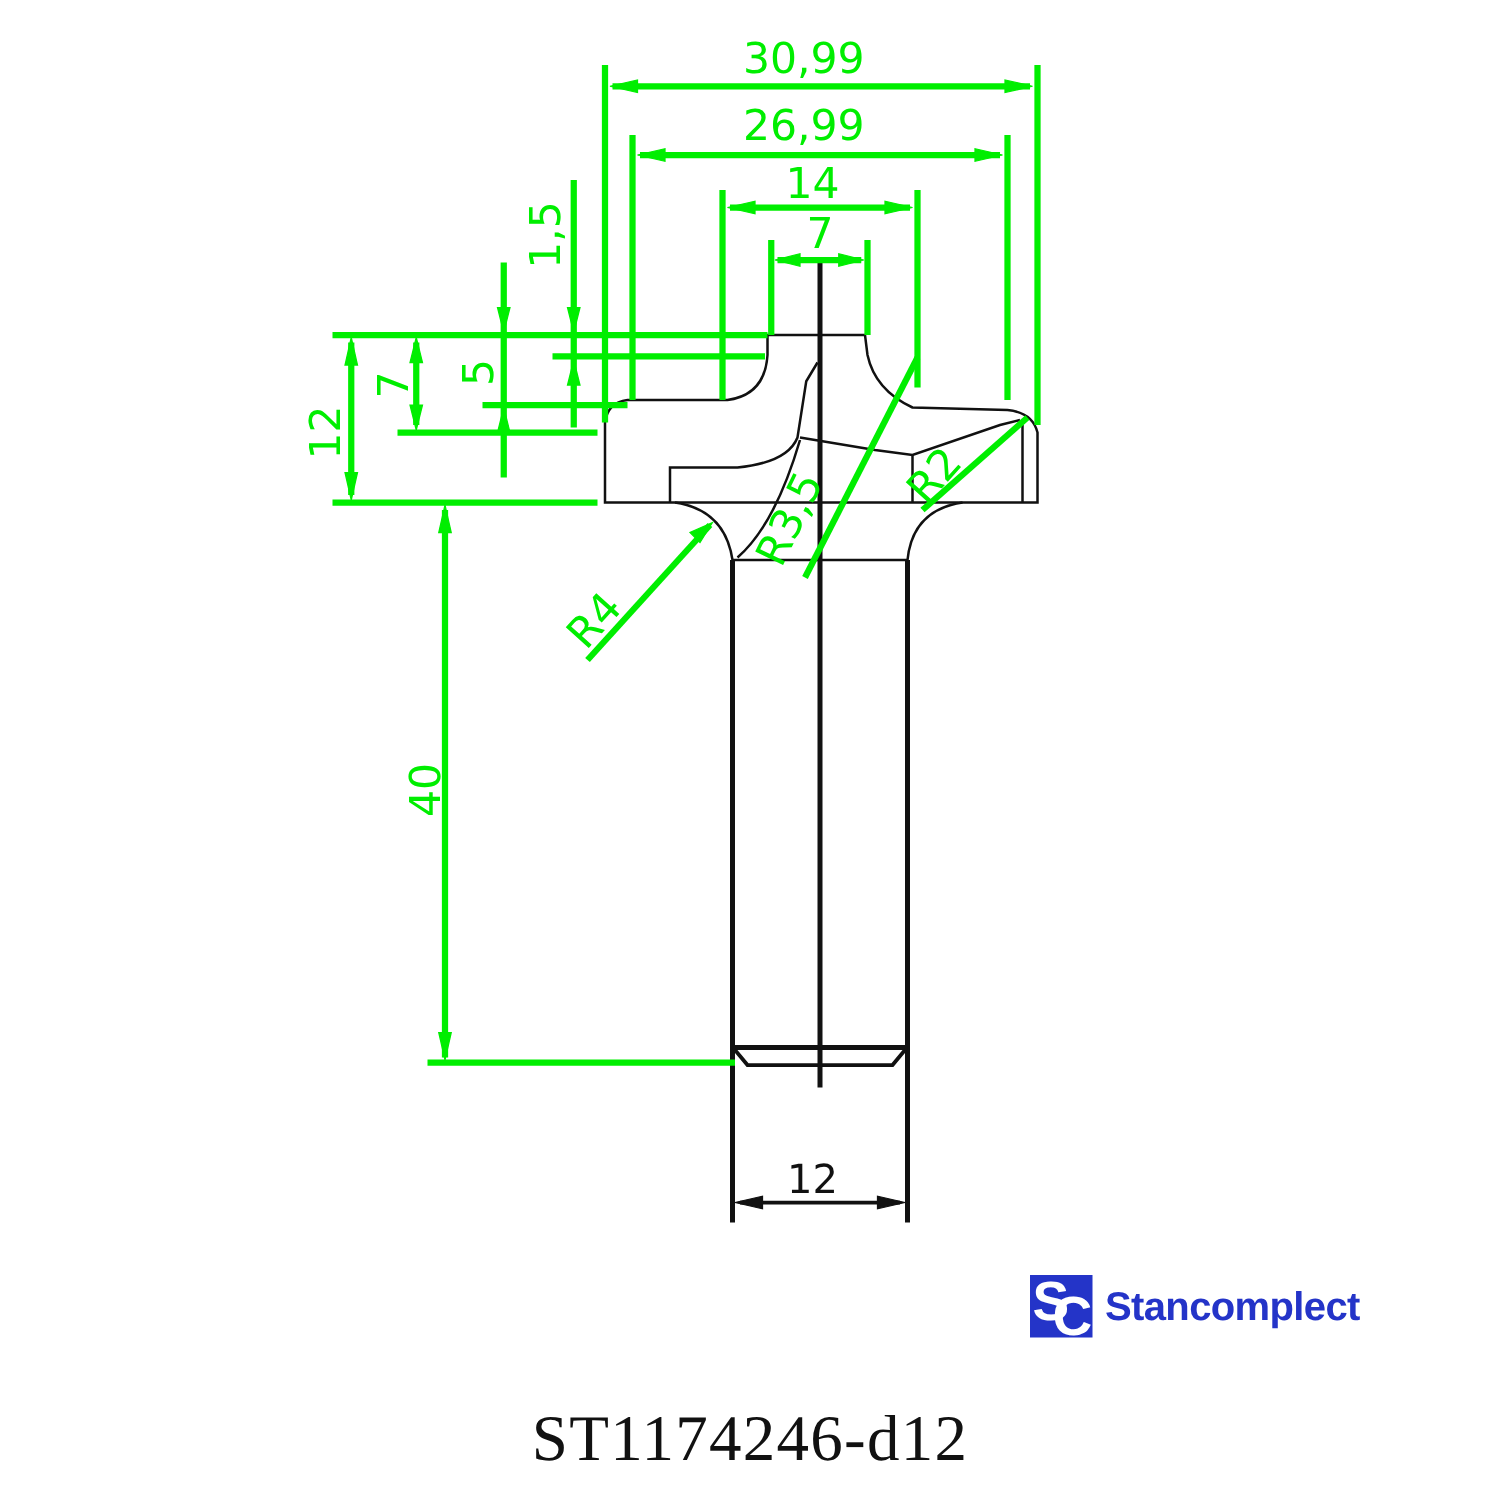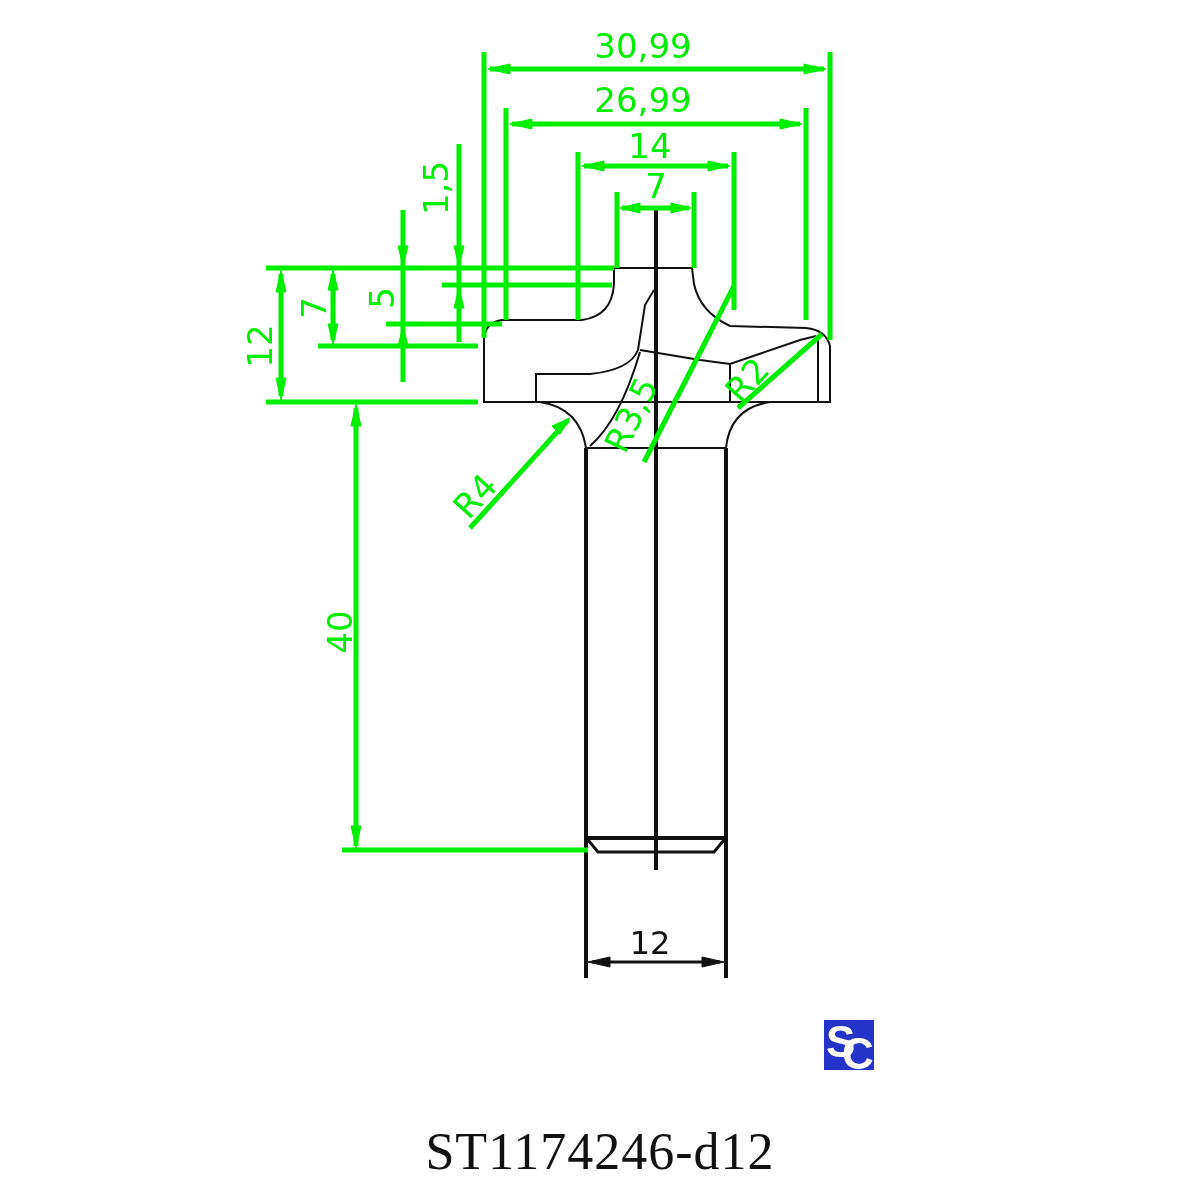--- a/index.html
+++ b/index.html
@@ -129,15 +129,16 @@
     <path d="M724 962 L702 957 L702 967 Z" stroke-width="1"></path>
   </g>
   <text class="black-text" x="650" y="954" text-anchor="middle">12</text>
 </svg>
 
 <div class="logo">
   <div class="logo-mark">
     <span style="left:2px; top:0px;">S</span>
     <span style="left:18px; top:12px;">C</span>
   </div>
+  <div class="logo-text">Stancomplect</div>
 </div>
 
 <div class="part-code">ST1174246-d12</div>
 
 </body></html>

